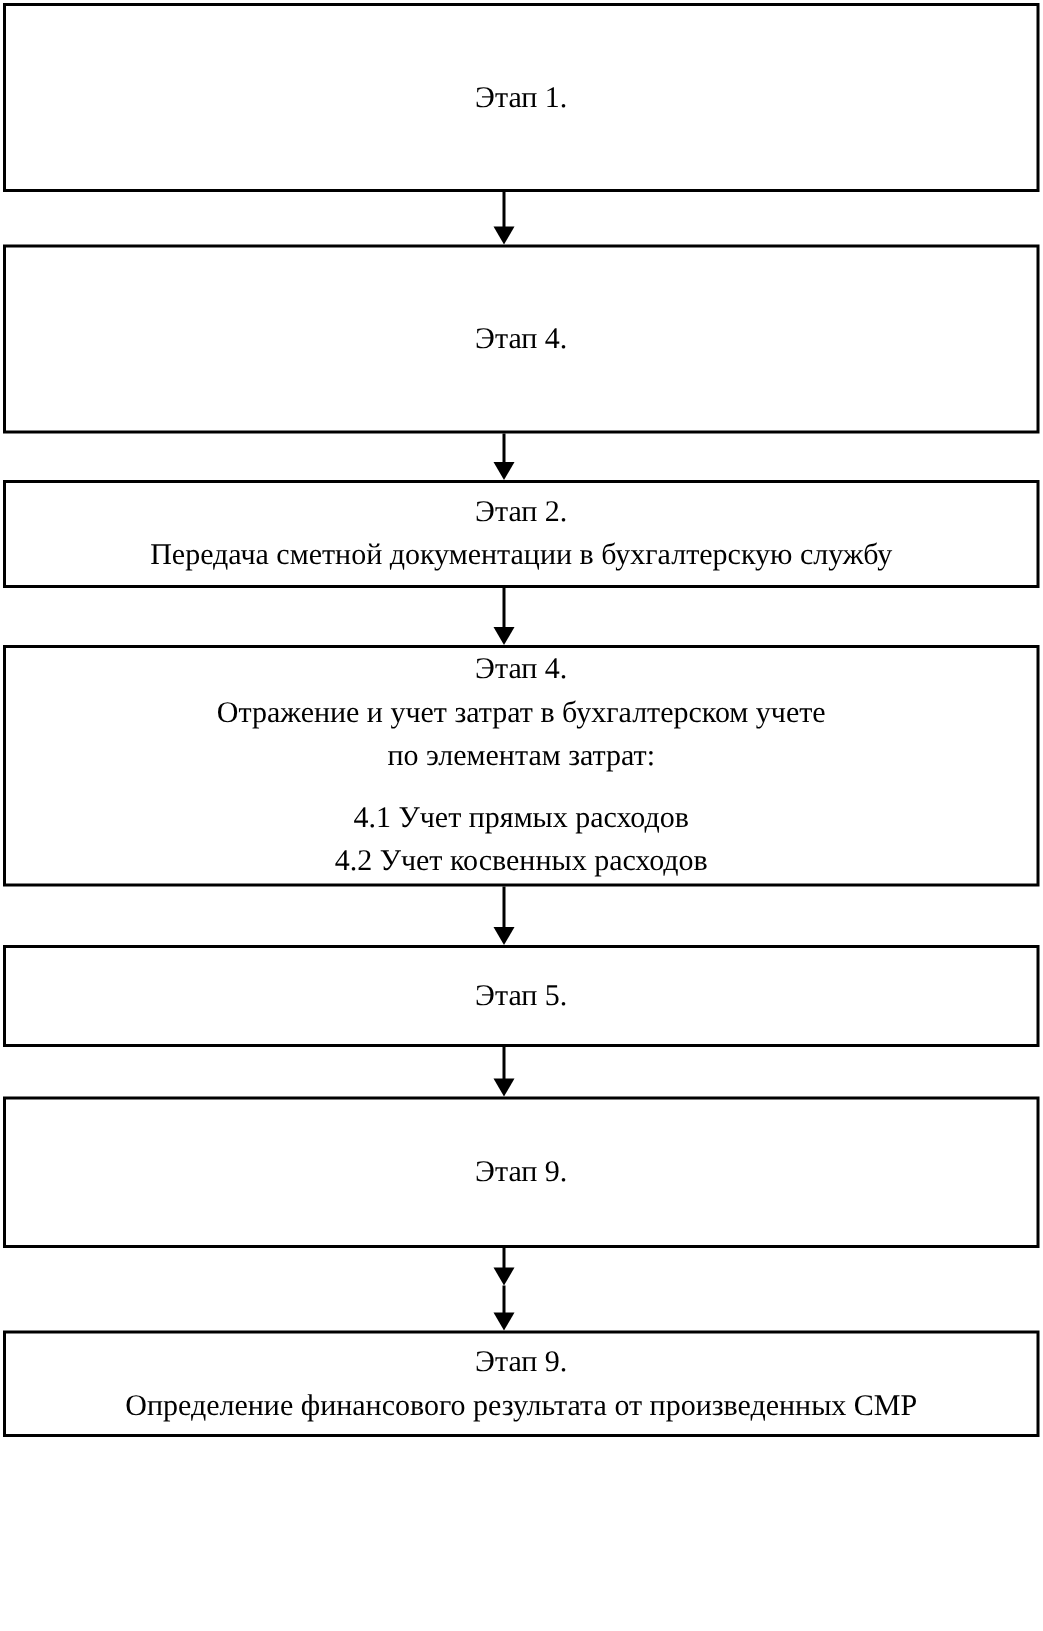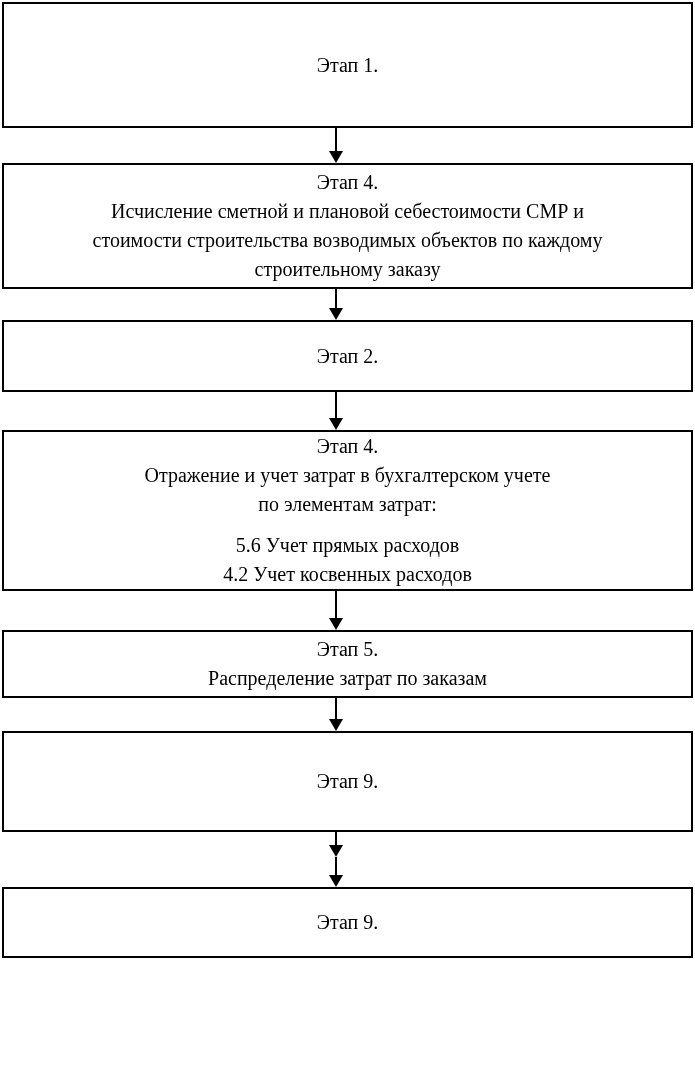--- a/index.html
+++ b/index.html
@@ -71,55 +71,52 @@
     <div class="stage-title">Этап 1.</div>
   </section>
 
   <div class="arrow" style="height:35px">
     <span class="arrow-line"></span>
     <span class="arrow-head"></span>
   </div>
 
   <section class="stage-box" style="min-height:126px">
     <div class="stage-title">Этап 4.</div>
-    <div class="stage-body">Исчисление сметной и плановой себестоимости СМР и
-стоимости строительства возводимых объектов по каждому
-строительному заказу</div>
   </section>
 
   <div class="arrow" style="height:31px">
     <span class="arrow-line"></span>
     <span class="arrow-head"></span>
   </div>
 
   <section class="stage-box" style="min-height:72px">
     <div class="stage-title">Этап 2.</div>
+    <div class="stage-body">Передача сметной документации в бухгалтерскую службу</div>
   </section>
 
   <div class="arrow" style="height:38px">
     <span class="arrow-line"></span>
     <span class="arrow-head"></span>
   </div>
 
   <section class="stage-box" style="min-height:158px">
     <div class="stage-title">Этап 4.</div>
     <div class="stage-body">Отражение и учет затрат в бухгалтерском учете
 по элементам затрат:</div>
-    <div class="stage-subitems">5.6 Учет прямых расходов
+    <div class="stage-subitems">4.1 Учет прямых расходов
 4.2 Учет косвенных расходов</div>
   </section>
 
   <div class="arrow" style="height:39px">
     <span class="arrow-line"></span>
     <span class="arrow-head"></span>
   </div>
 
   <section class="stage-box" style="min-height:68px">
     <div class="stage-title">Этап 5.</div>
-    <div class="stage-body">Распределение затрат по заказам</div>
   </section>
 
   <div class="arrow" style="height:33px">
     <span class="arrow-line"></span>
     <span class="arrow-head"></span>
   </div>
 
   <section class="stage-box" style="min-height:101px">
     <div class="stage-title">Этап 9.</div>
   </section>
@@ -130,15 +127,16 @@
   </div>
 
 
   <div class="arrow" style="height:30px">
     <span class="arrow-line"></span>
     <span class="arrow-head"></span>
   </div>
 
   <section class="stage-box" style="min-height:71px">
     <div class="stage-title">Этап 9.</div>
+    <div class="stage-body">Определение финансового результата от произведенных СМР</div>
   </section>
 
 </div>
 
 </body></html>

